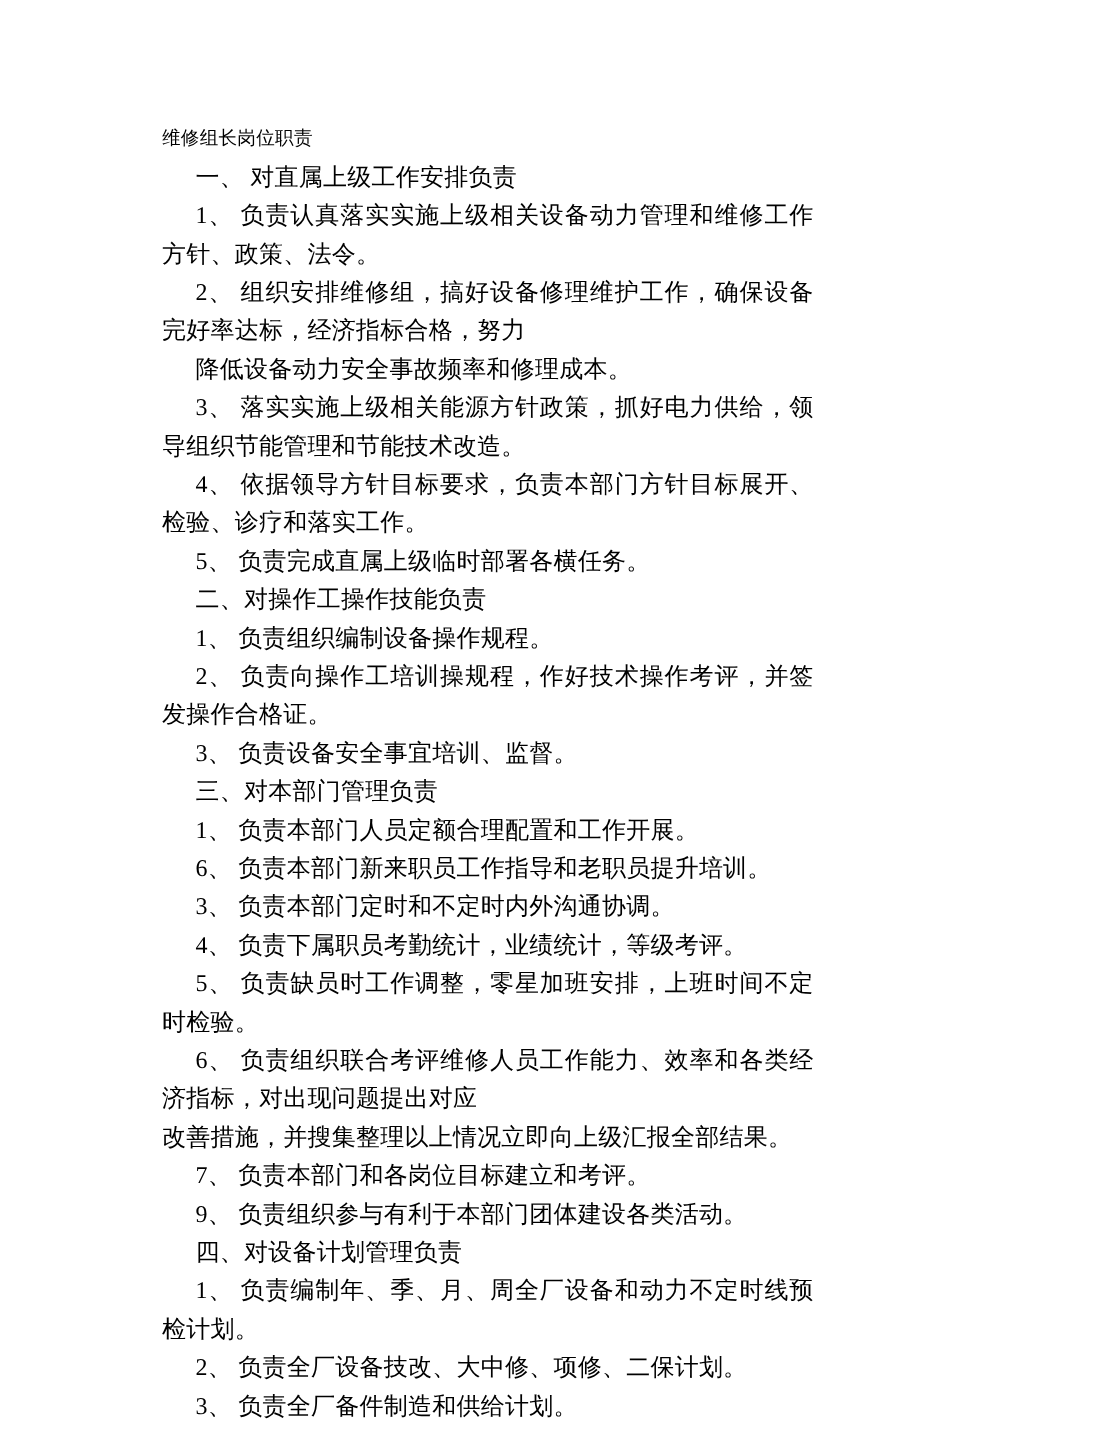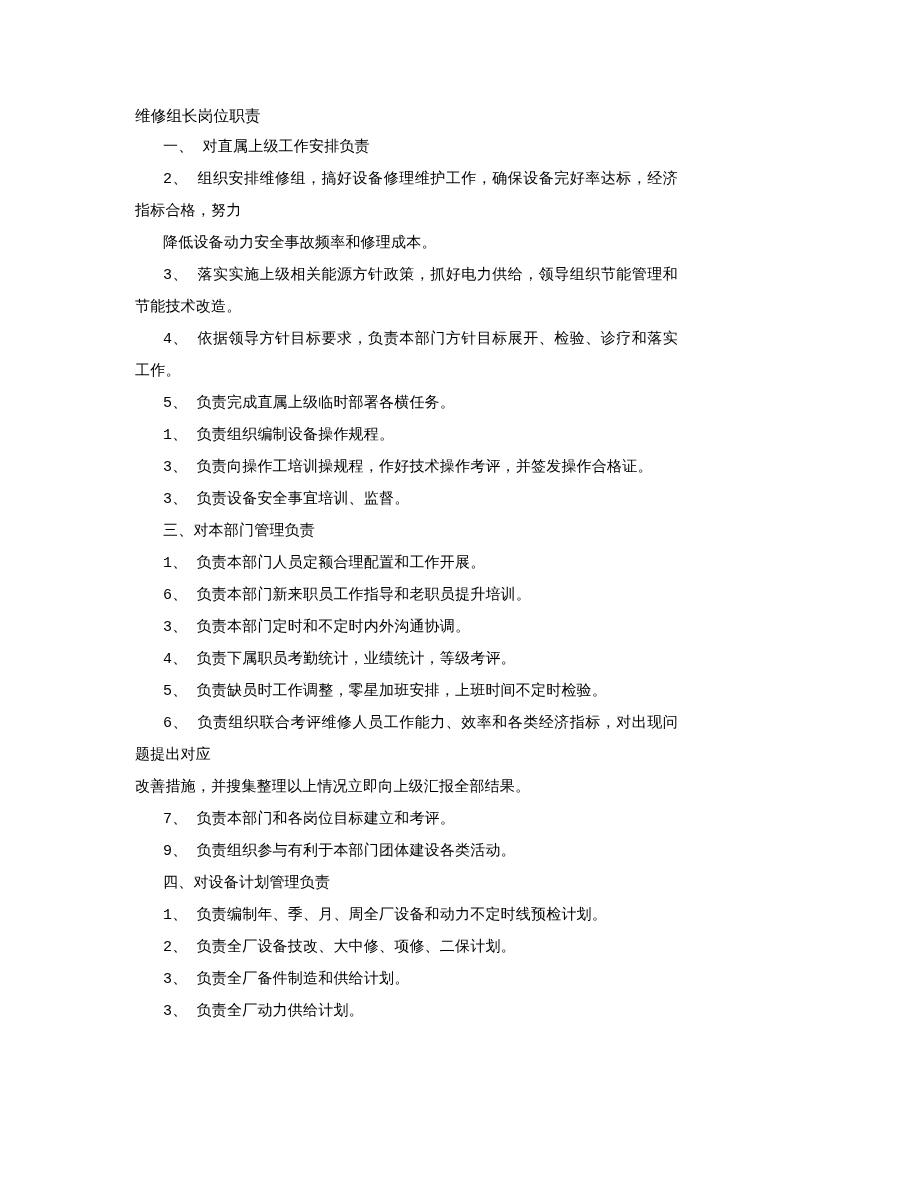--- a/index.html
+++ b/index.html
@@ -22,54 +22,55 @@
     background: #ffffff;
   }
   .doc-title {
     font-size: 15.5px;
     line-height: 32px;
     margin: 0 0 0 0;
     text-align: left;
     letter-spacing: 0.2px;
   }
   .para {
-    font-size: 15px;
+    font-size: 20px;
     line-height: 32px;
     margin: 0;
     text-align: justify;
     letter-spacing: 0.2px;
-    font-family: Liberation Mono, monospace;
   }
   .indent-1 {
     text-indent: 28px;
   }
   .hang {
     padding-left: 28px;
     text-indent: 0;
   }
   .noindent {
     text-indent: 0;
   }
 </style>
 </head>
 <body>
 
 <div class="page">
 
   <p class="doc-title">维修组长岗位职责</p>
 
   <p class="para indent-1">一、  对直属上级工作安排负责</p>
+  <p class="para indent-1">1、  负责认真落实实施上级相关设备动力管理和维修工作方针、政策、法令。</p>
   <p class="para indent-1">2、  组织安排维修组，搞好设备修理维护工作，确保设备完好率达标，经济指标合格，努力</p>
   <p class="para hang">降低设备动力安全事故频率和修理成本。</p>
   <p class="para indent-1">3、  落实实施上级相关能源方针政策，抓好电力供给，领导组织节能管理和节能技术改造。</p>
   <p class="para indent-1">4、  依据领导方针目标要求，负责本部门方针目标展开、检验、诊疗和落实工作。</p>
   <p class="para indent-1">5、  负责完成直属上级临时部署各横任务。</p>
 
+  <p class="para indent-1">二、对操作工操作技能负责</p>
   <p class="para indent-1">1、  负责组织编制设备操作规程。</p>
-  <p class="para indent-1">3、  负责向操作工培训操规程，作好技术操作考评，并签发操作合格证。</p>
+  <p class="para indent-1">2、  负责向操作工培训操规程，作好技术操作考评，并签发操作合格证。</p>
   <p class="para indent-1">3、  负责设备安全事宜培训、监督。</p>
 
   <p class="para indent-1">三、对本部门管理负责</p>
   <p class="para indent-1">1、  负责本部门人员定额合理配置和工作开展。</p>
   <p class="para indent-1">6、  负责本部门新来职员工作指导和老职员提升培训。</p>
   <p class="para indent-1">3、  负责本部门定时和不定时内外沟通协调。</p>
   <p class="para indent-1">4、  负责下属职员考勤统计，业绩统计，等级考评。</p>
   <p class="para indent-1">5、  负责缺员时工作调整，零星加班安排，上班时间不定时检验。</p>
   <p class="para indent-1">6、  负责组织联合考评维修人员工作能力、效率和各类经济指标，对出现问题提出对应</p>
   <p class="para noindent">改善措施，并搜集整理以上情况立即向上级汇报全部结果。</p>

